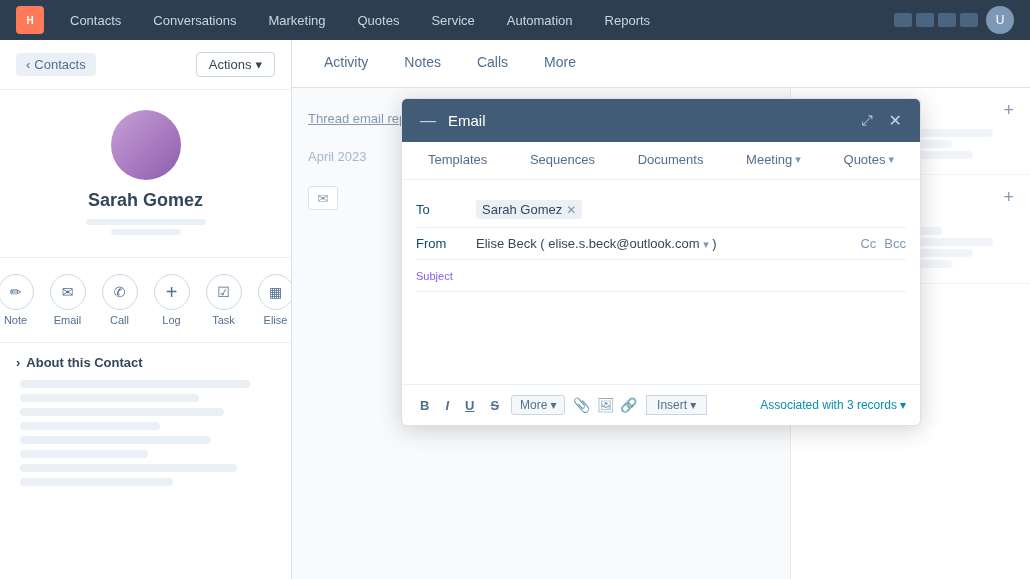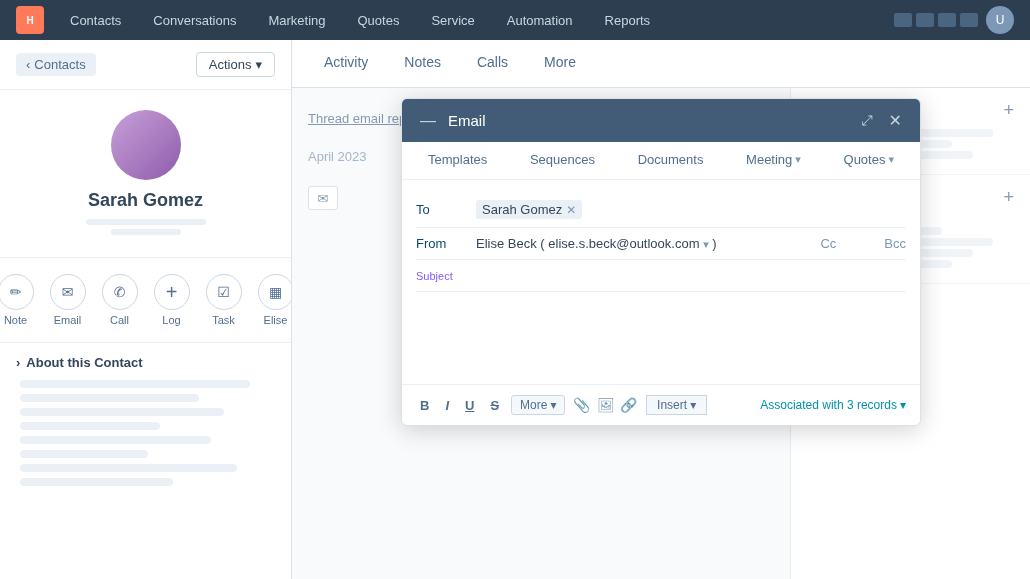--- a/index.html
+++ b/index.html
@@ -101,21 +101,21 @@
     
     .email-form { padding: 12px 14px; }
     .form-row { display: flex; align-items: center; gap: 10px; padding: 8px 0; border-bottom: 1px solid #eaf0f6; }
     .form-label { font-size: 13px; color: #0c4a6e; width: 50px; flex-shrink: 0; }
     .form-value { display: flex; align-items: center; gap: 6px; flex: 1; }
     .recipient-tag { background: #eaf0f6; border-radius: 3px; padding: 2px 6px; font-size: 13px; color: #33475b; display: flex; align-items: center; gap: 4px; }
     .tag-remove { cursor: pointer; color: #7c98b6; font-size: 12px; background: none; border: none; }
     .from-email { font-size: 13px; color: #33475b; }
     .from-dropdown { color: #7c98b6; font-size: 11px; cursor: pointer; }
     .cc-bcc { margin-left: auto; display: flex; gap: 8px; color: #7c98b6; font-size: 13px; cursor: pointer; }
-    .cc-btn, .bcc-btn { cursor: pointer; margin-left: 40px; }
+    .cc-btn, .bcc-btn { cursor: pointer; }
     .subject-row { padding: 8px 0; border-bottom: 1px solid #eaf0f6; display: flex; align-items: center; gap: 10px; }
     .subject-label { font-size: 11px; color: #8b5cf6; width: 50px; flex-shrink: 0; }
     .subject-input { border: none; outline: none; flex: 1; font-size: 13px; color: #33475b; background: transparent; }
     .email-body { min-height: 80px; padding: 10px 0; }
 
     
     .modal-footer { padding: 10px 14px; border-top: 1px solid #eaf0f6; display: flex; align-items: center; gap: 8px; }
     .format-btn { background: none; border: none; cursor: pointer; font-size: 13px; color: #516f90; font-weight: bold; padding: 2px 4px; }
     .format-btn.underline { text-decoration: underline; }
     .format-btn.strikethrough { text-decoration: line-through; }

